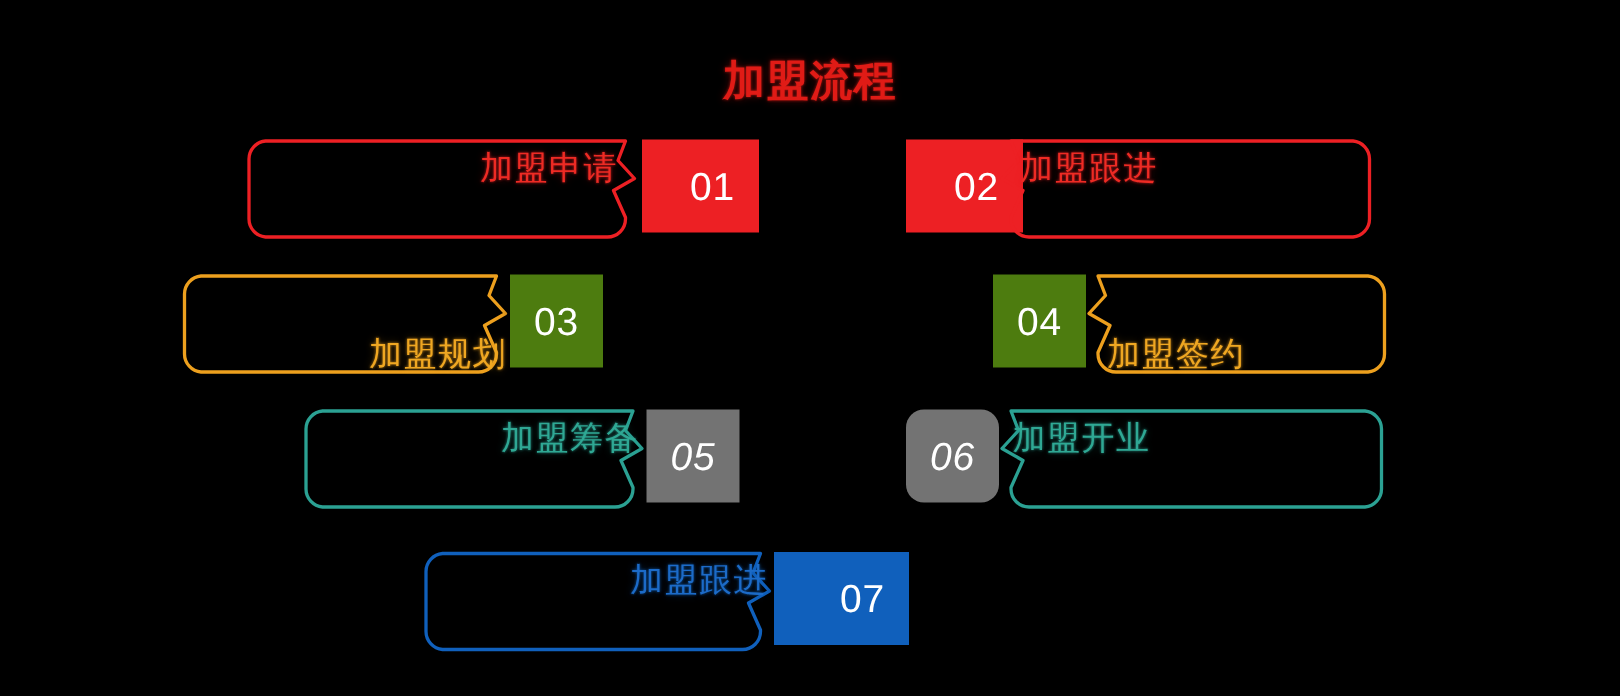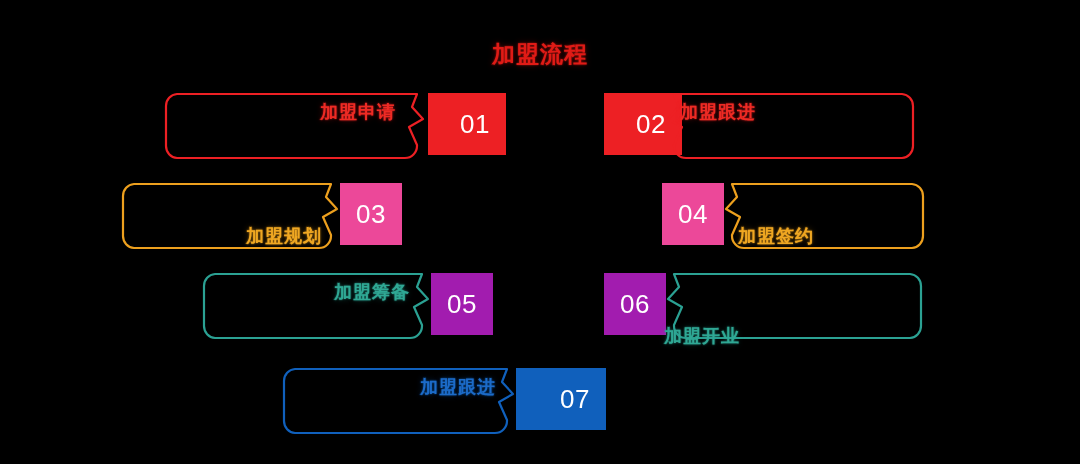--- a/index.html
+++ b/index.html
@@ -7,21 +7,21 @@
     width:1080px;height:464px;position:relative;overflow:hidden;
     font-family:"Liberation Sans","DejaVu Sans",sans-serif;
     background:#000;
   }
   .stage{position:absolute;left:0;top:0;width:1080px;height:464px;}
 
   
   .title{
     position:absolute;left:0;top:41px;width:1080px;
     text-align:center;
-    font-size:23px;line-height:26px;
+    font-size:28px;line-height:26px;
     font-weight:bold;
     letter-spacing:1px;
     color:#E01B16;
     text-shadow:0 0 2px rgba(224,27,22,.75), 0 0 6px rgba(224,27,22,.35);
     white-space:nowrap;
   }
 
   
   .step{position:absolute;height:66px;}
   .bubble{position:absolute;top:0;height:66px;box-sizing:border-box;}
@@ -30,30 +30,30 @@
   .badge{
     position:absolute;top:0;width:62px;height:62px;
     display:flex;align-items:center;justify-content:center;
     font-size:26px;line-height:26px;color:#fff;
     letter-spacing:0.5px;
     box-shadow:0 0 5px rgba(0,0,0,.55);
   }
 
   .label{
     position:absolute;
-    font-size:18px;line-height:20px;font-weight:bold;
+    font-size:22px;line-height:20px;font-weight:normal;
     letter-spacing:1px;white-space:nowrap;
   }
 
   
   .c-red   .badge{background:#ED2024;padding-left:16px;}
   .c-red   .label{color:#EE2B24;text-shadow:0 0 2px rgba(237,32,36,.8),0 0 6px rgba(237,32,36,.3);}
-  .c-orange .badge{background:#ec4899;text-align:center;}
+  .c-orange .badge{background:#4d7c0f;text-align:center;}
   .c-orange .label{color:#EFA722;text-shadow:0 0 2px rgba(237,160,30,.8),0 0 6px rgba(237,160,30,.3);margin-top:34px;}
-  .c-teal  .badge{background:#a21caf;}
+  .c-teal  .badge{background:#737373;font-style:italic;}
   .c-teal  .label{color:#2FA894;text-shadow:0 0 2px rgba(43,161,147,.85),0 0 6px rgba(43,161,147,.3);}
   .c-blue  .badge{background:#1060BC;}
   .c-blue  .label{color:#1C6BC8;text-shadow:0 0 2px rgba(16,96,188,.85),0 0 6px rgba(16,96,188,.35);}
 </style>
 </head>
 <body>
 
 <div class="stage">
 
   <div class="title">加盟流程</div>
@@ -102,27 +102,27 @@
     <div class="bubble" style="left:0;width:232px;">
       <svg viewBox="0 0 232 66" preserveAspectRatio="none" aria-hidden="true">
         <path d="M12 1 H207 L219 1 L214 14 L225 26 L211 34 L219 52 L219 53 A12 12 0 0 1 207 65 H12 A12 12 0 0 1 1 53 V13 A12 12 0 0 1 12 1 Z" fill="none" stroke="#2BA193" stroke-width="2.2" stroke-linejoin="round"></path>
       </svg>
     </div>
     <div class="label" style="left:131px;top:9px;">加盟筹备</div>
     <div class="badge" style="left:228px;">05</div>
   </div>
 
   <div class="step c-teal" style="left:604px;top:273px;width:318px;">
-    <div class="badge" style="left:0;">06</div>
+    <div class="badge" style="left:0;border-radius:12px;">06</div>
     <div class="bubble" style="left:60px;width:258px;">
       <svg viewBox="0 0 258 66" preserveAspectRatio="none" aria-hidden="true">
         <path d="M246 1 H22 L10 1 L15 14 L4 26 L18 34 L10 52 L10 53 A12 12 0 0 0 22 65 H246 A12 12 0 0 0 257 53 V13 A12 12 0 0 0 246 1 Z" fill="none" stroke="#2BA193" stroke-width="2.2" stroke-linejoin="round"></path>
       </svg>
     </div>
-    <div class="label" style="left:60px;top:9px;margin-top:44px;">加盟开业</div>
+    <div class="label" style="left:71px;top:9px;">加盟开业</div>
   </div>
 
   <div class="step c-blue" style="left:283px;top:368px;width:295px;">
     <div class="bubble" style="left:0;width:237px;">
       <svg viewBox="0 0 237 66" preserveAspectRatio="none" aria-hidden="true">
         <path d="M12 1 H212 L224 1 L219 14 L230 26 L216 34 L224 52 L224 53 A12 12 0 0 1 212 65 H12 A12 12 0 0 1 1 53 V13 A12 12 0 0 1 12 1 Z" fill="none" stroke="#1060BC" stroke-width="2.2" stroke-linejoin="round"></path>
       </svg>
     </div>
     <div class="label" style="left:137px;top:9px;">加盟跟进</div>
     <div class="badge" style="left:233px;padding-left:28px;">07</div>

